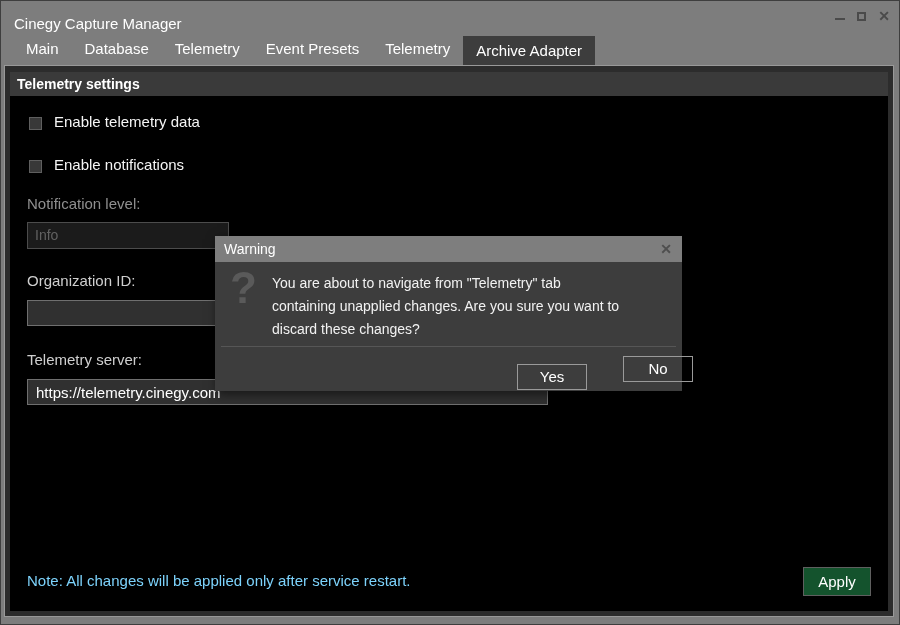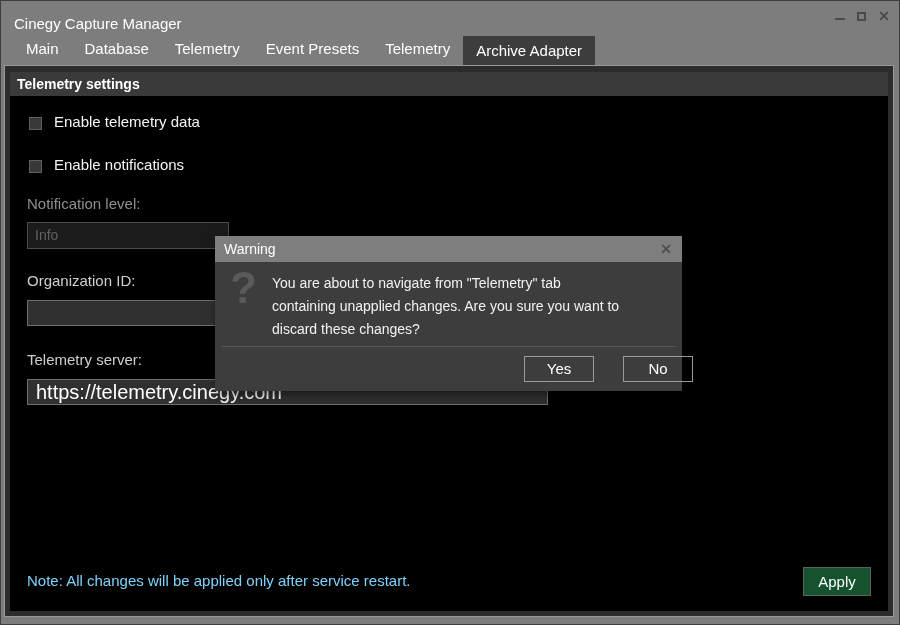--- a/index.html
+++ b/index.html
@@ -65,21 +65,21 @@
   .lbl-org    { left:17px; top:176px; color:#cfcfcf; }
   .lbl-server { left:17px; top:255px; color:#cfcfcf; }
   .combo {
     position:absolute; left:17px; top:126px; width:202px; height:27px;
     background:#1b1b1b; border:1px solid #4c4c4c;
     color:#616161; font-size:14px; line-height:25px; padding-left:7px;
   }
   .textbox {
     position:absolute; left:17px; width:521px; height:26px;
     background:#303030; border:1px solid #6f6f6f;
-    color:#ffffff; font-size:20px; padding:0 8px;
+    color:#ffffff; font-size:15px; padding:0 8px;
     font-family:"Liberation Sans", sans-serif; outline:none;
   }
   .tb-org    { top:204px; }
   .tb-server { top:283px; }
   .note {
     position:absolute; left:17px; top:476px;
     color:#7dd3fc; font-size:15px; white-space:nowrap;
   }
   .apply-btn {
     position:absolute; left:793px; top:471px; width:68px; height:29px;
@@ -110,21 +110,21 @@
   }
   .dialog-msg div { white-space:nowrap; }
   .dialog-sep {
     position:absolute; left:6px; right:6px; top:84px; height:1px; background:#565656;
   }
   .dlg-btn {
     position:absolute; top:94px; width:70px; height:26px;
     background:transparent; border:1px solid #9a9a9a;
     color:#ffffff; font-size:15px; text-align:center; line-height:24px;
   }
-  .btn-yes { left:309px; }
+  .btn-yes { left:302px;margin-top:8px; }
   .btn-no  { left:388px;margin-left:20px; }
 </style>
 </head>
 <body>
 
 <div class="titlebar">
   <span>Cinegy Capture Manager</span>
   <div class="win-controls">
     <div class="ctl-min"></div>
     <div class="ctl-max"></div>

